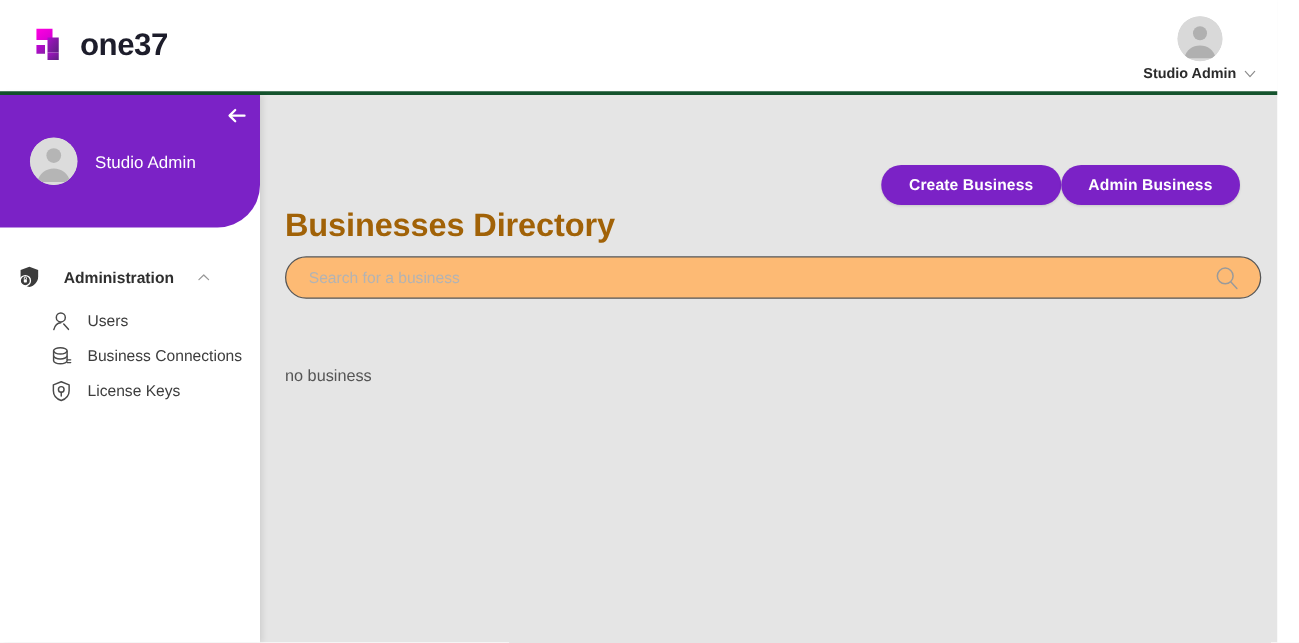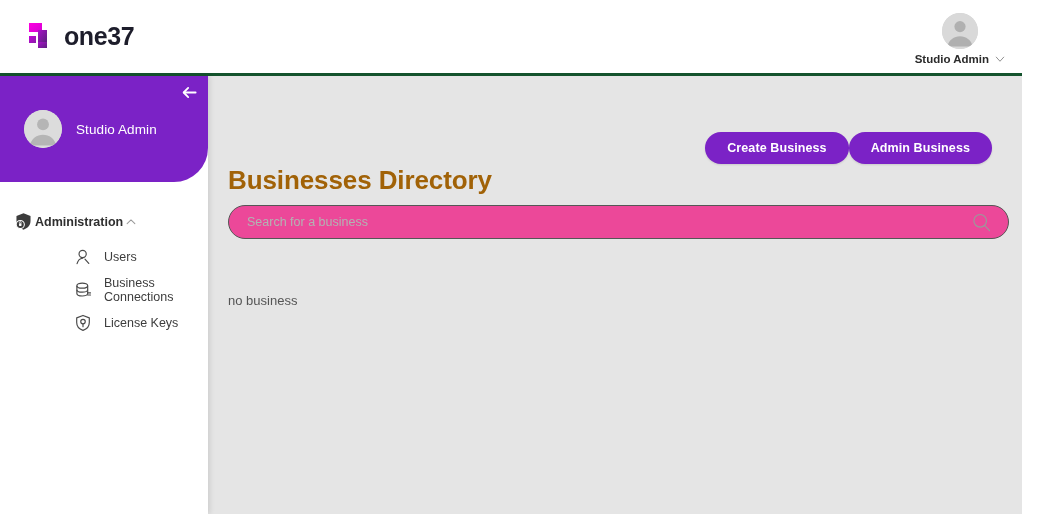--- a/index.html
+++ b/index.html
@@ -123,21 +123,21 @@
     cursor: pointer;
     color: #ffffff;
   }
 
   .nav {
     padding-top: 24px;
   }
   .nav-group-header {
     display: flex;
     align-items: center;
-    gap: 2px;
+    gap: 18px;
     padding: 6px 10px 6px 14px;
     cursor: pointer;
   }
   .nav-group-icon {
     width: 19px; height: 19px;
     flex: 0 0 auto;
     color: #3c3c3c;
     display: block;
   }
   .nav-group-label {
@@ -150,21 +150,20 @@
     color: #999;
     display: block;
   }
   .nav-items { padding-top: 6px; }
   .nav-item {
     display: flex;
     align-items: center;
     gap: 12px;
     padding: 5px 11px 5px 40px;
     cursor: pointer;
-    margin-left: 34px;
   }
   .nav-item-icon {
     width: 18px; height: 18px;
     flex: 0 0 auto;
     color: #4a4a4a;
     display: block;
   }
   .nav-item-label {
     font-size: 12.5px;
     color: #3d3d3d;
@@ -203,21 +202,21 @@
     font-size: 26px;
     font-weight: 700;
     color: #a16207;
     letter-spacing: -0.1px;
   }
   .search-wrap {
     position: absolute;
     left: 20px; top: 129px;
     width: 781px;
     height: 34px;
-    background: #ec4899;
+    background: #fdba74;
     border: 1px solid #565656;
     border-radius: 18px;
     display: flex;
     align-items: center;
     padding: 0 16px 0 18px;
   }
   .search-input {
     flex: 1 1 auto;
     border: none;
     outline: none;

